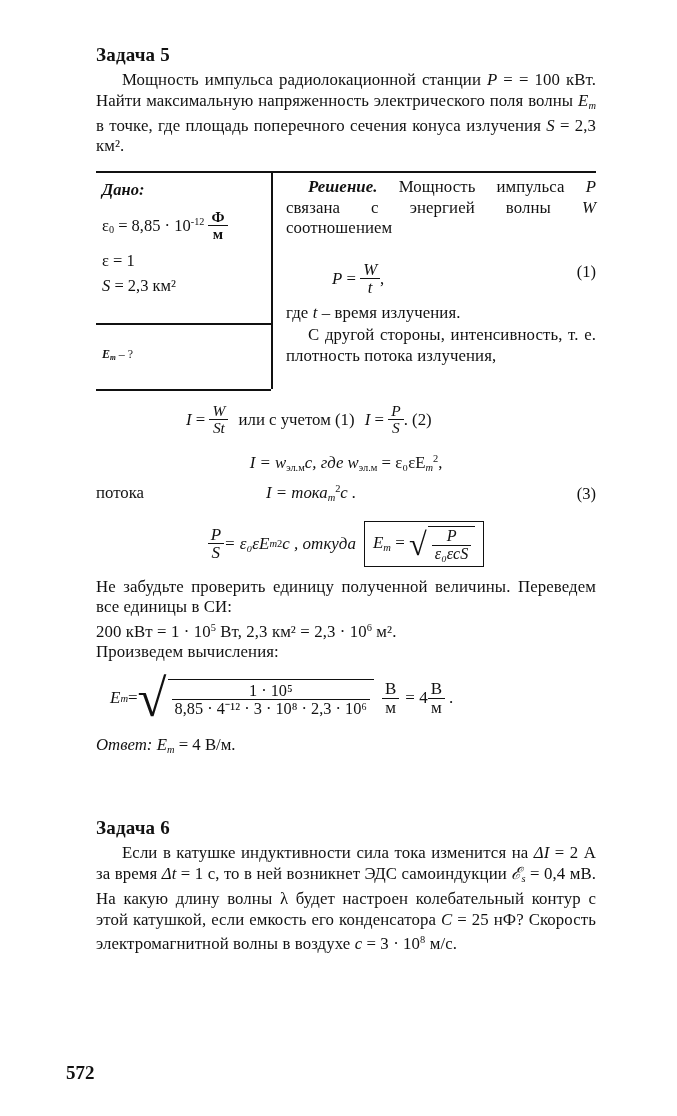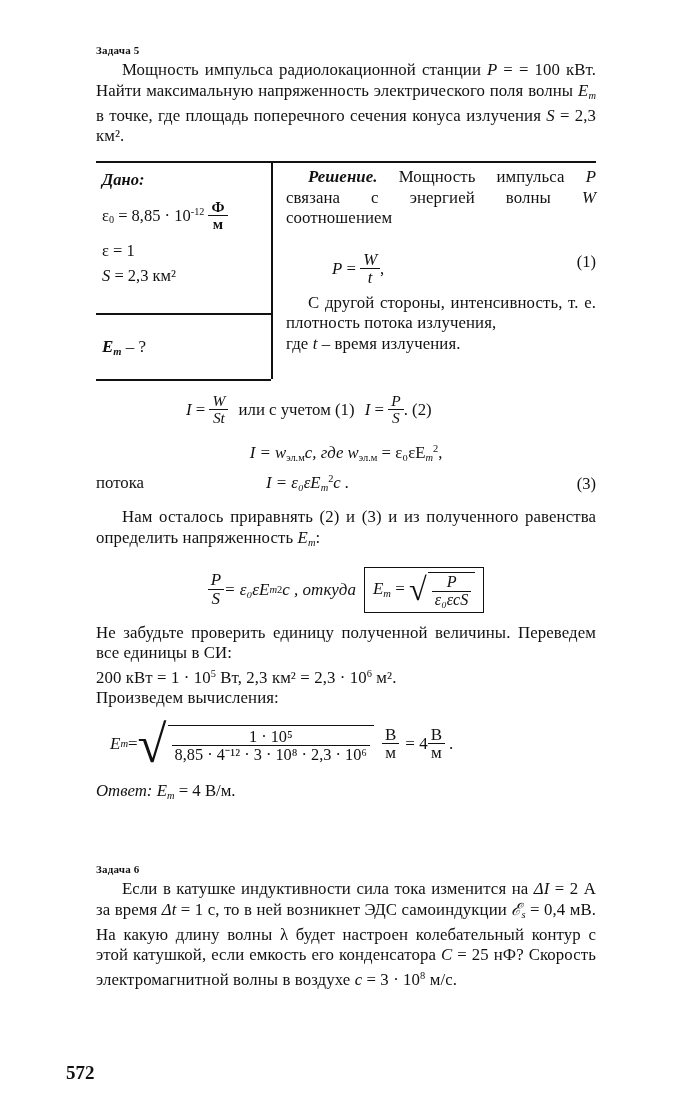--- a/index.html
+++ b/index.html
@@ -9,21 +9,21 @@
     color:#111;
   }
   .page{
     position:absolute;left:0;top:0;width:677px;height:1116px;
     padding:0;box-sizing:border-box;
   }
   .col{
     position:absolute;left:96px;top:44px;width:500px;
   }
   .h-task{
-    font-weight:bold;font-size:11px;letter-spacing:.2px;margin:0 0 4px 0;
+    font-weight:bold;font-size:19px;letter-spacing:.2px;margin:0 0 4px 0;
   }
   p.body{
     margin:0 0 0 0;font-size:16.8px;line-height:20.6px;text-align:justify;
     text-indent:26px;letter-spacing:.1px;
   }
   p.body.noind{text-indent:0;}
   i{font-style:italic;}
   sub{font-size:.62em;vertical-align:-0.25em;font-style:italic;}
   sup{font-size:.62em;vertical-align:0.55em;}
 
@@ -33,21 +33,21 @@
   .rule-mid{position:absolute;left:0;top:152px;width:175px;height:1.6px;background:#111;}
   .rule-bot{position:absolute;left:0;top:218px;width:175px;height:1.6px;background:#111;}
   .vrule{position:absolute;left:175px;top:2px;width:2.2px;height:216px;background:#111;}
 
   .given{position:absolute;left:6px;top:8px;width:165px;font-size:16.5px;line-height:22px;}
   .given .lbl{font-style:italic;font-weight:bold;}
   .given .row{margin-top:3px;}
   .frac{display:inline-block;vertical-align:-0.55em;text-align:center;line-height:1.05;font-size:.92em;}
   .frac .num{display:block;padding:0 3px;}
   .frac .den{display:block;border-top:1.4px solid #111;padding:0 3px;}
-  .ans-q{position:absolute;left:6px;top:176px;font-size:17px;font-weight:bold;font-style:italic;}
+  .ans-q{position:absolute;left:6px;top:176px;font-size:12px;font-weight:bold;font-style:italic;}
 
   .solution{position:absolute;left:190px;top:6px;width:310px;font-size:16.6px;line-height:21px;text-align:justify;}
   .solution .lead{font-style:italic;font-weight:bold;}
 
   .centerline{text-align:center;margin:8px 0;font-size:16.8px;}
   .relline{position:relative;font-size:16.8px;margin:10px 0;}
   .tag{position:absolute;right:0;top:50%;transform:translateY(-50%);font-size:16.5px;}
 
   
   .rad{display:inline-flex;align-items:stretch;vertical-align:middle;}
@@ -113,25 +113,25 @@
           <span style="position:absolute;left:46px;top:12px;">
             <i>P</i> =
             <span class="frac" style="font-size:1em;">
               <span class="num"><i>W</i></span>
               <span class="den"><i>t</i></span>
             </span>,
           </span>
           <span class="tag">(1)</span>
         </div>
 
-        <p class="body" style="text-indent:22px;margin-top:2px;">С другой стороны, интенсивность, т. е. плотность потока излучения,</p>
-
         <p class="body noind">
           <span>где </span><i>t</i><span> – время излучения.</span>
         </p>
+
+        <p class="body" style="text-indent:22px;margin-top:2px;">С другой стороны, интенсивность, т. е. плотность потока излучения,</p>
       </div>
     </div>
 
     <div class="relline" style="height:46px;margin-top:2px;">
       <span style="position:absolute;left:90px;top:8px;">
         <i>I</i> =
         <span class="frac">
           <span class="num"><i>W</i></span>
           <span class="den"><i>St</i></span>
         </span>
@@ -145,28 +145,25 @@
     </div>
 
 
     <div class="centerline" style="margin-top:12px;">
       <i>I = w</i><sub style="font-style:normal">эл.м</sub><i>c, где w</i><sub style="font-style:normal">эл.м</sub><span> = ε₀εE</span><sub>m</sub><sup>2</sup><span>,</span>
     </div>
 
     <div class="relline" style="height:26px;margin-top:8px;">
       <span style="position:absolute;left:0;top:2px;">потока</span>
       <span style="position:absolute;left:170px;top:2px;">
-        <span style="font-style:italic;">I = ε₀εE</span><sub>m</sub><sup>2</sup><span style="font-style:italic;">c .</span>
+        <span style="font-style:italic;">I = тока</span><sub>m</sub><sup>2</sup><span style="font-style:italic;">c .</span>
       </span>
       <span class="tag">(3)</span>
     </div>
 
-    <p class="body" style="margin-top:8px;">
-      <span>Нам осталось приравнять (2) и (3) и из полученного равенства определить напряженность </span><i>E</i><sub>m</sub><span>:</span>
-    </p>
 
     <div class="big-eq">
       <span class="frac" style="font-size:1em;">
         <span class="num"><i>P</i></span>
         <span class="den"><i>S</i></span>
       </span>
       <span style="font-style:italic;"> = ε₀εE</span>
         <sub>m</sub>
         <sup>2</sup>
         <span style="font-style:italic;margin-right:8px;">c , откуда</span>

